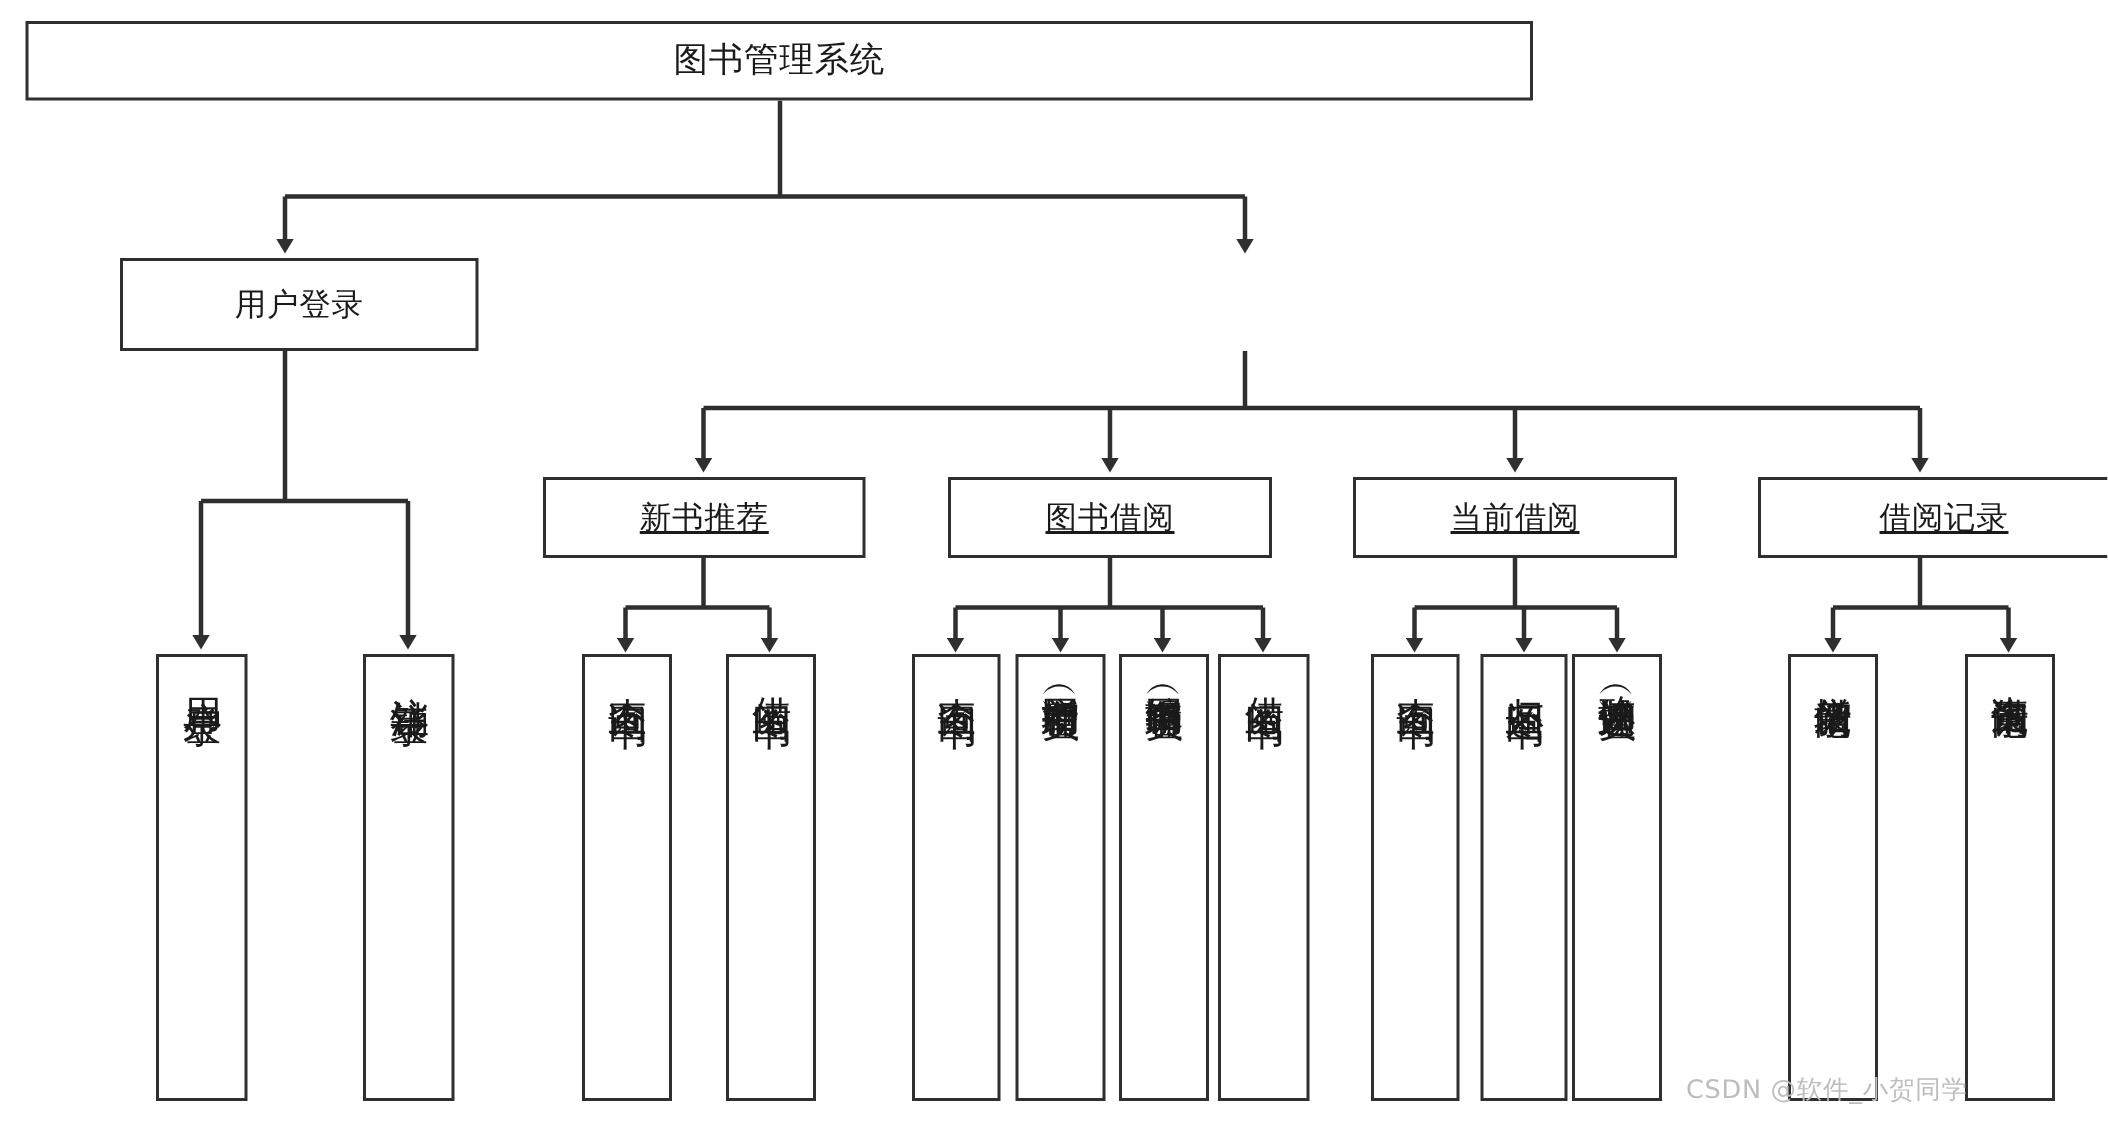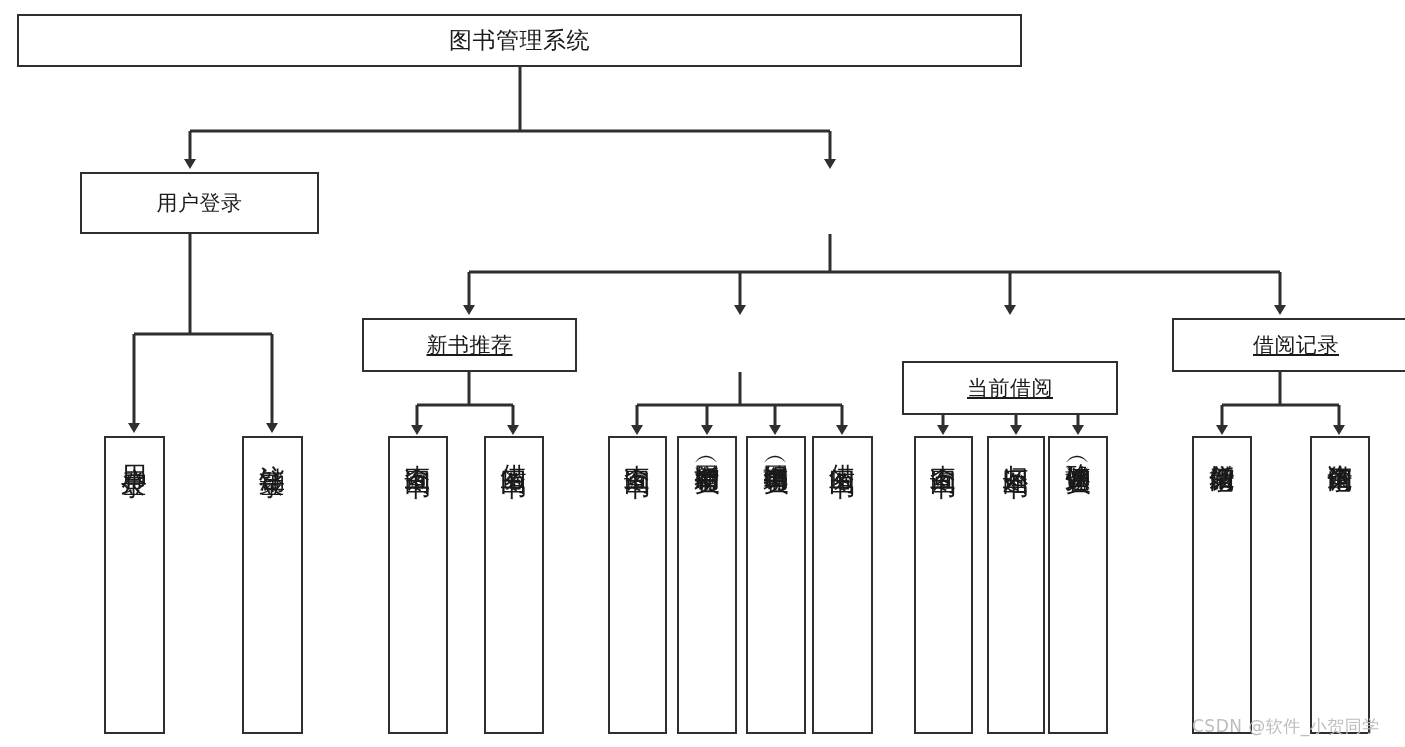--- a/index.html
+++ b/index.html
@@ -133,21 +133,24 @@
     <span class="label">图书管理系统</span>
   </div>
 
   <div class="node level2" style="left:80px; top:172px; width:239px; height:62px;">
     <span class="label">用户登录</span>
   </div>
 
   <div class="node level3" style="left:362px; top:318px; width:215px; height:54px;">
     <span class="label">新书推荐</span>
   </div>
-  <div class="node level3" style="left:902px; top:318px; width:216px; height:54px;margin-top:43px;">
+  <div class="node level3" style="left:632px; top:318px; width:216px; height:54px;">
+    <span class="label">图书借阅</span>
+  </div>
+  <div class="node level3" style="left:902px; top:318px; width:216px; height:54px;">
     <span class="label">当前借阅</span>
   </div>
   <div class="node level3" style="left:1172px; top:318px; width:248px; height:54px;">
     <span class="label">借阅记录</span>
   </div>
 
   <div class="node leaf" style="left:104px; top:436px; width:61px; height:298px;">
     <span class="label">用户登录</span>
   </div>
   <div class="node leaf" style="left:242px; top:436px; width:61px; height:298px;">
@@ -184,15 +187,15 @@
     <span class="label">确认归还（管理员）</span>
   </div>
 
   <div class="node leaf tall-text" style="left:1192px; top:436px; width:60px; height:298px;">
     <span class="label">新增借阅记录</span>
   </div>
   <div class="node leaf tall-text" style="left:1310px; top:436px; width:60px; height:298px;">
     <span class="label">查询借阅记录</span>
   </div>
 
-  <div id="watermark" style="left:1192px; top:715px;">CSDN @软件_小贺同学</div>
+  <div id="watermark" style="left:1124px; top:715px;">CSDN @软件_小贺同学</div>
 
 </div>
 
 </body></html>

